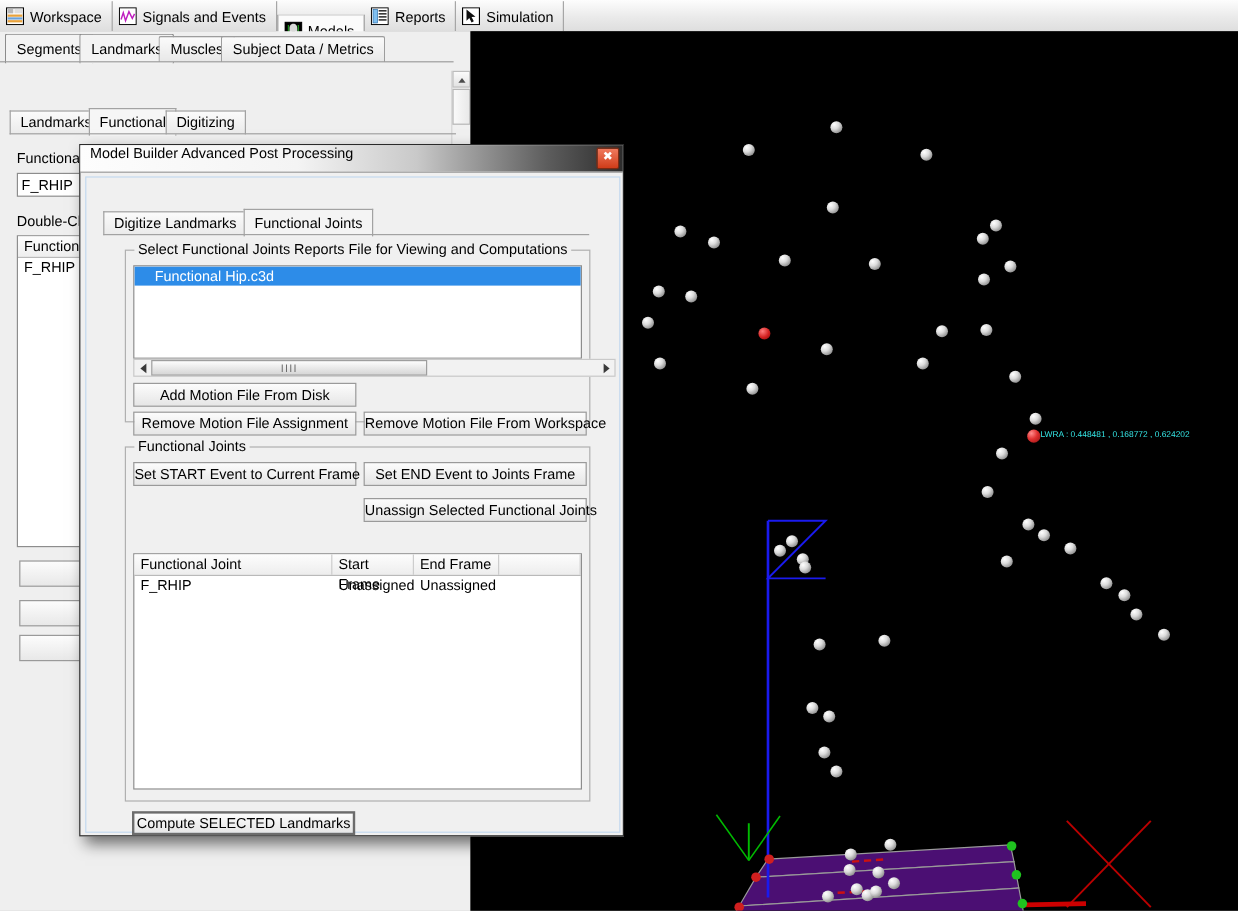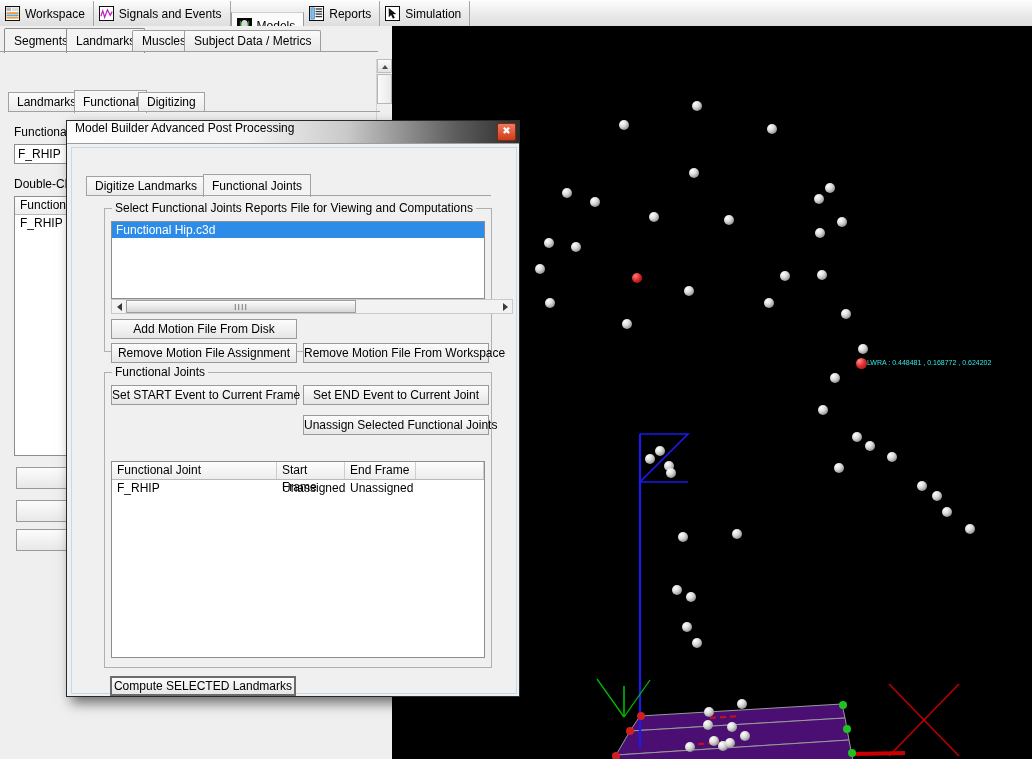--- a/index.html
+++ b/index.html
@@ -164,21 +164,21 @@
     border:1px solid #9a9a9a;box-sizing:border-box;
     font-size:12px;text-align:center;cursor:default;white-space:nowrap;
   }
   .dbtn.focus{border:2px solid #6c6c6c;line-height:17px;}
 
   #fileListWrap{
     position:absolute;left:6px;top:12px;width:374px;height:78px;
     background:#fff;border:1px solid #8d8d8d;box-sizing:border-box;overflow:hidden;
   }
   #fileListWrap .sel{
-    background:#2d8ce8;color:#fff;font-size:12px;height:16px;line-height:16px;padding-left:4px;
+    background:#2d8ce8;color:#fff;font-size:12px;height:16px;line-height:16px;padding-left:17px;
   }
   #fileHScroll{
     position:absolute;left:6px;top:90px;width:402px;height:15px;
     background:#f2f2f2;border:1px solid #c9c9c9;box-sizing:border-box;
     display:flex;align-items:center;
   }
   .hs-arrow{width:14px;height:13px;position:relative;flex:none;}
   .hs-arrow::after{content:"";position:absolute;top:3px;
     border-top:4px solid transparent;border-bottom:4px solid transparent;}
   .hs-arrow.left::after{left:5px;border-right:5px solid #3a3a3a;}
@@ -422,21 +422,21 @@
 
       <div class="dbtn" style="left:6px;top:110px;width:186px;"><span>Add Motion File From Disk</span></div>
       <div class="dbtn" style="left:6px;top:134px;width:186px;"><span>Remove Motion File Assignment</span></div>
       <div class="dbtn" style="left:198px;top:134px;width:186px;"><span>Remove Motion File From Workspace</span></div>
     </div>
 
     <div class="gbox" style="left:32px;top:224px;width:388px;height:296px;">
       <span class="gbox-title">Functional Joints</span>
 
       <div class="dbtn" style="left:6px;top:12px;width:186px;"><span>Set START Event to Current Frame</span></div>
-      <div class="dbtn" style="left:198px;top:12px;width:186px;"><span>Set END Event to Current Joint</span></div>
+      <div class="dbtn" style="left:198px;top:12px;width:186px;"><span>Set END Event to Joints Frame</span></div>
       <div class="dbtn" style="left:198px;top:42px;width:186px;"><span>Unassign Selected Functional Joints</span></div>
 
       <div id="jointTable">
         <div id="jt-head">
           <div class="c1">Functional Joint</div>
           <div class="c2">Start Frame</div>
           <div class="c3">End Frame</div>
           <div class="c4"></div>
         </div>
         <div class="jt-row">

